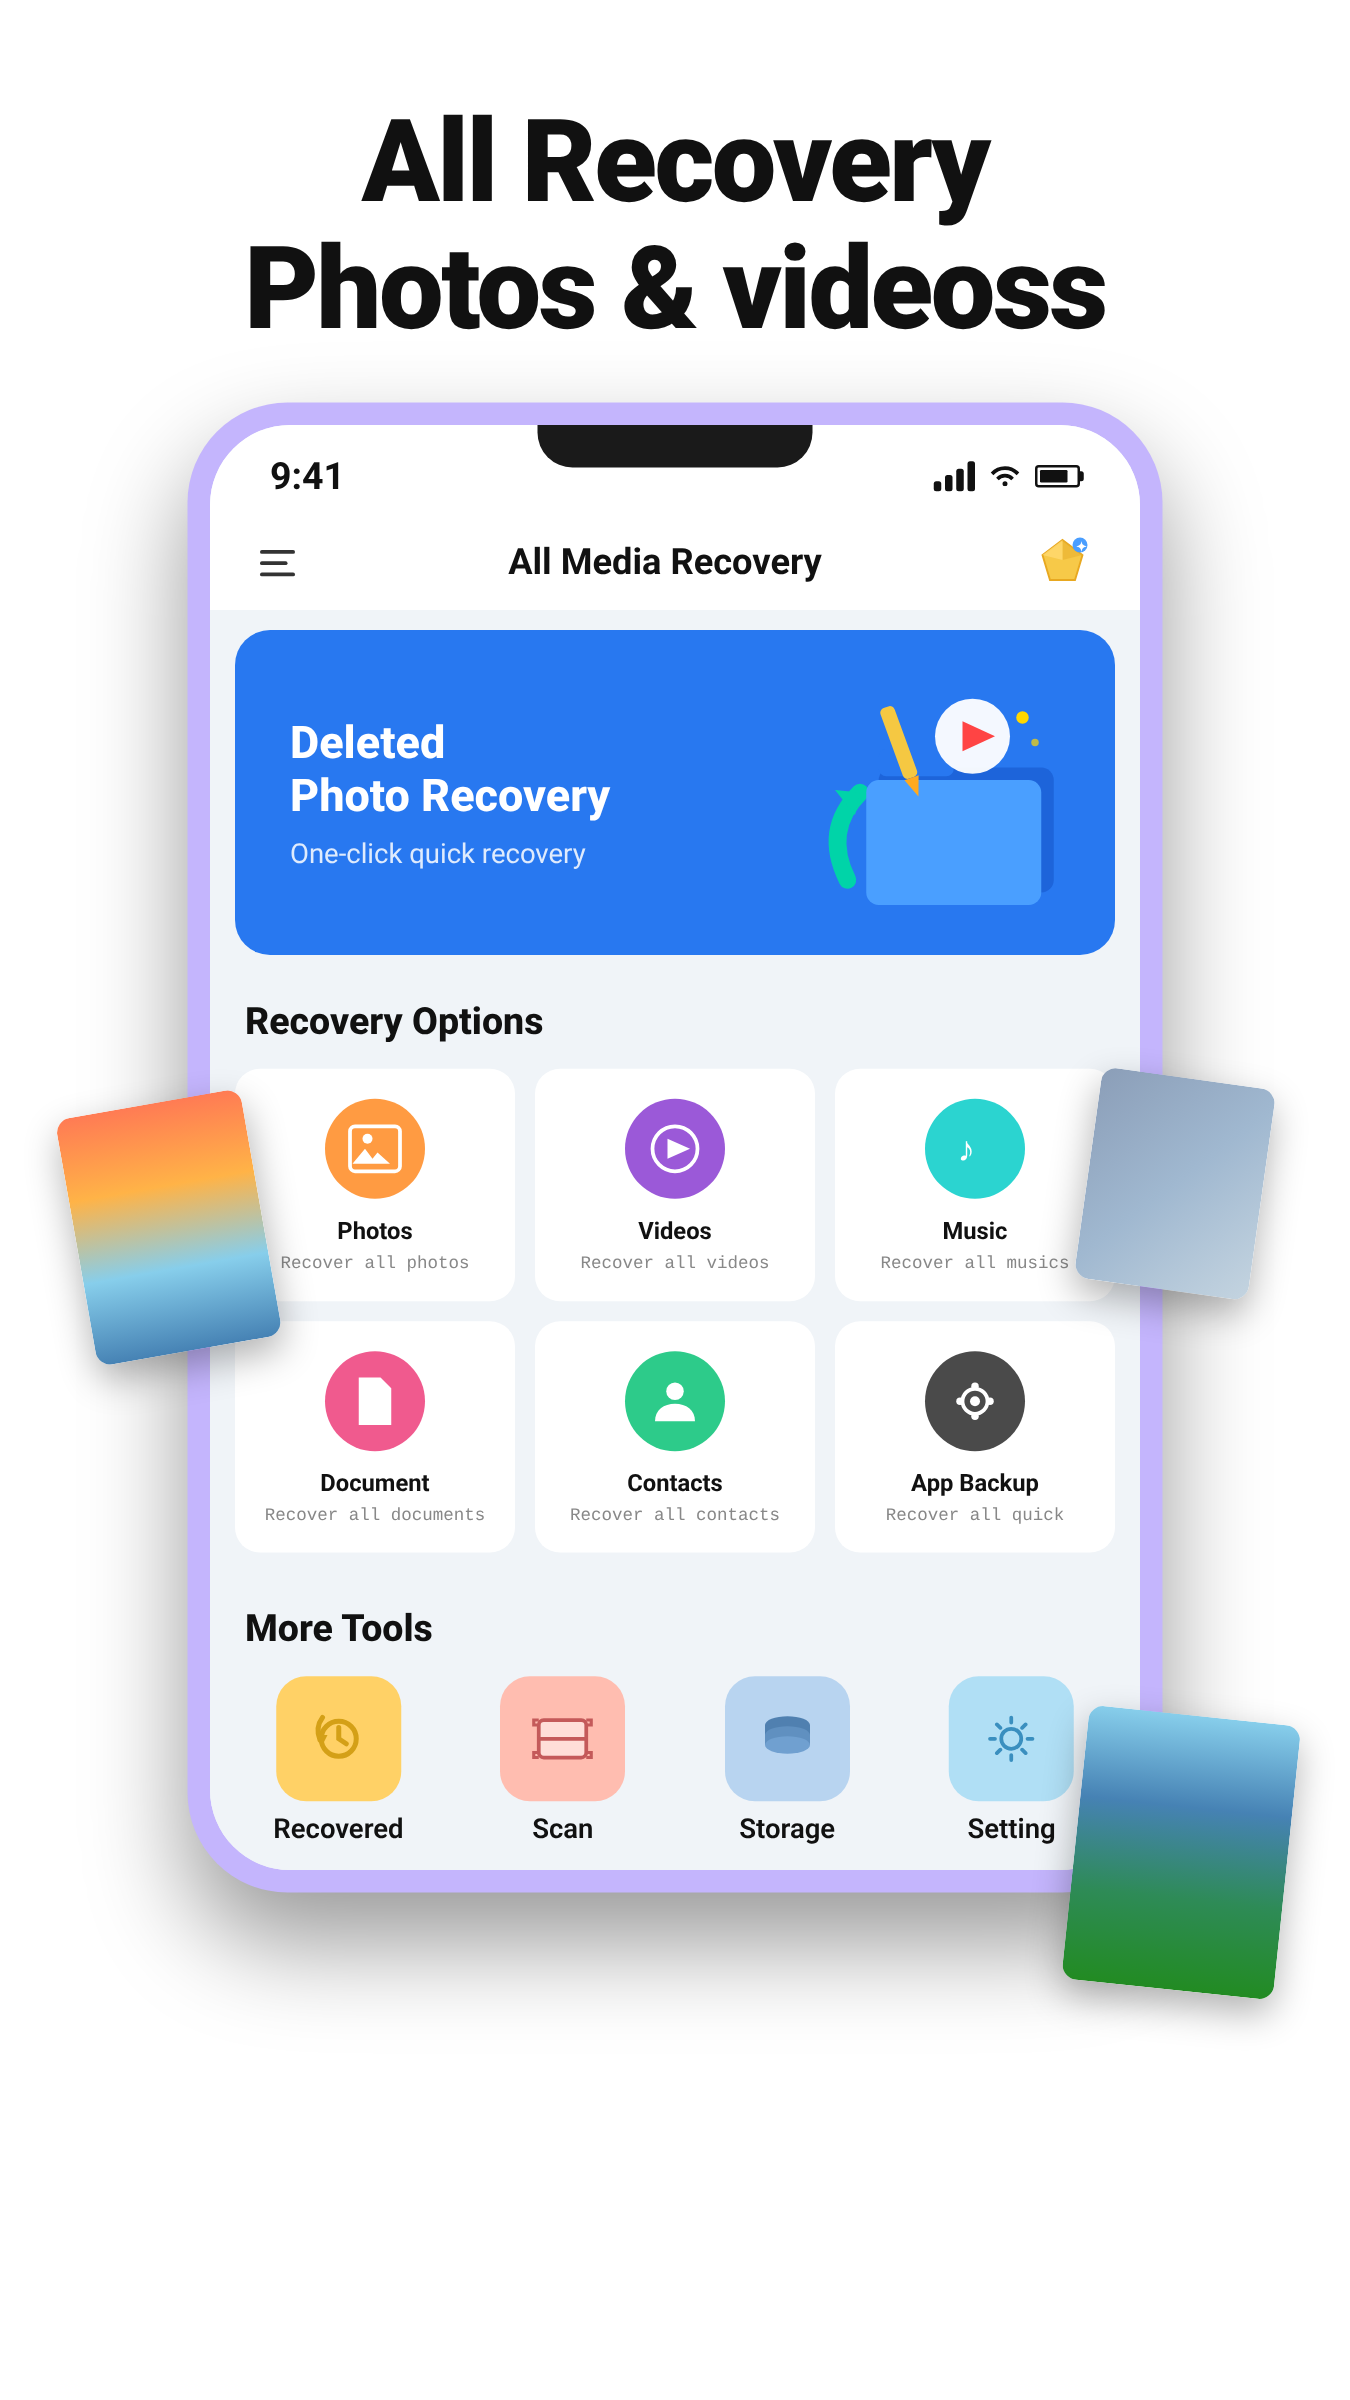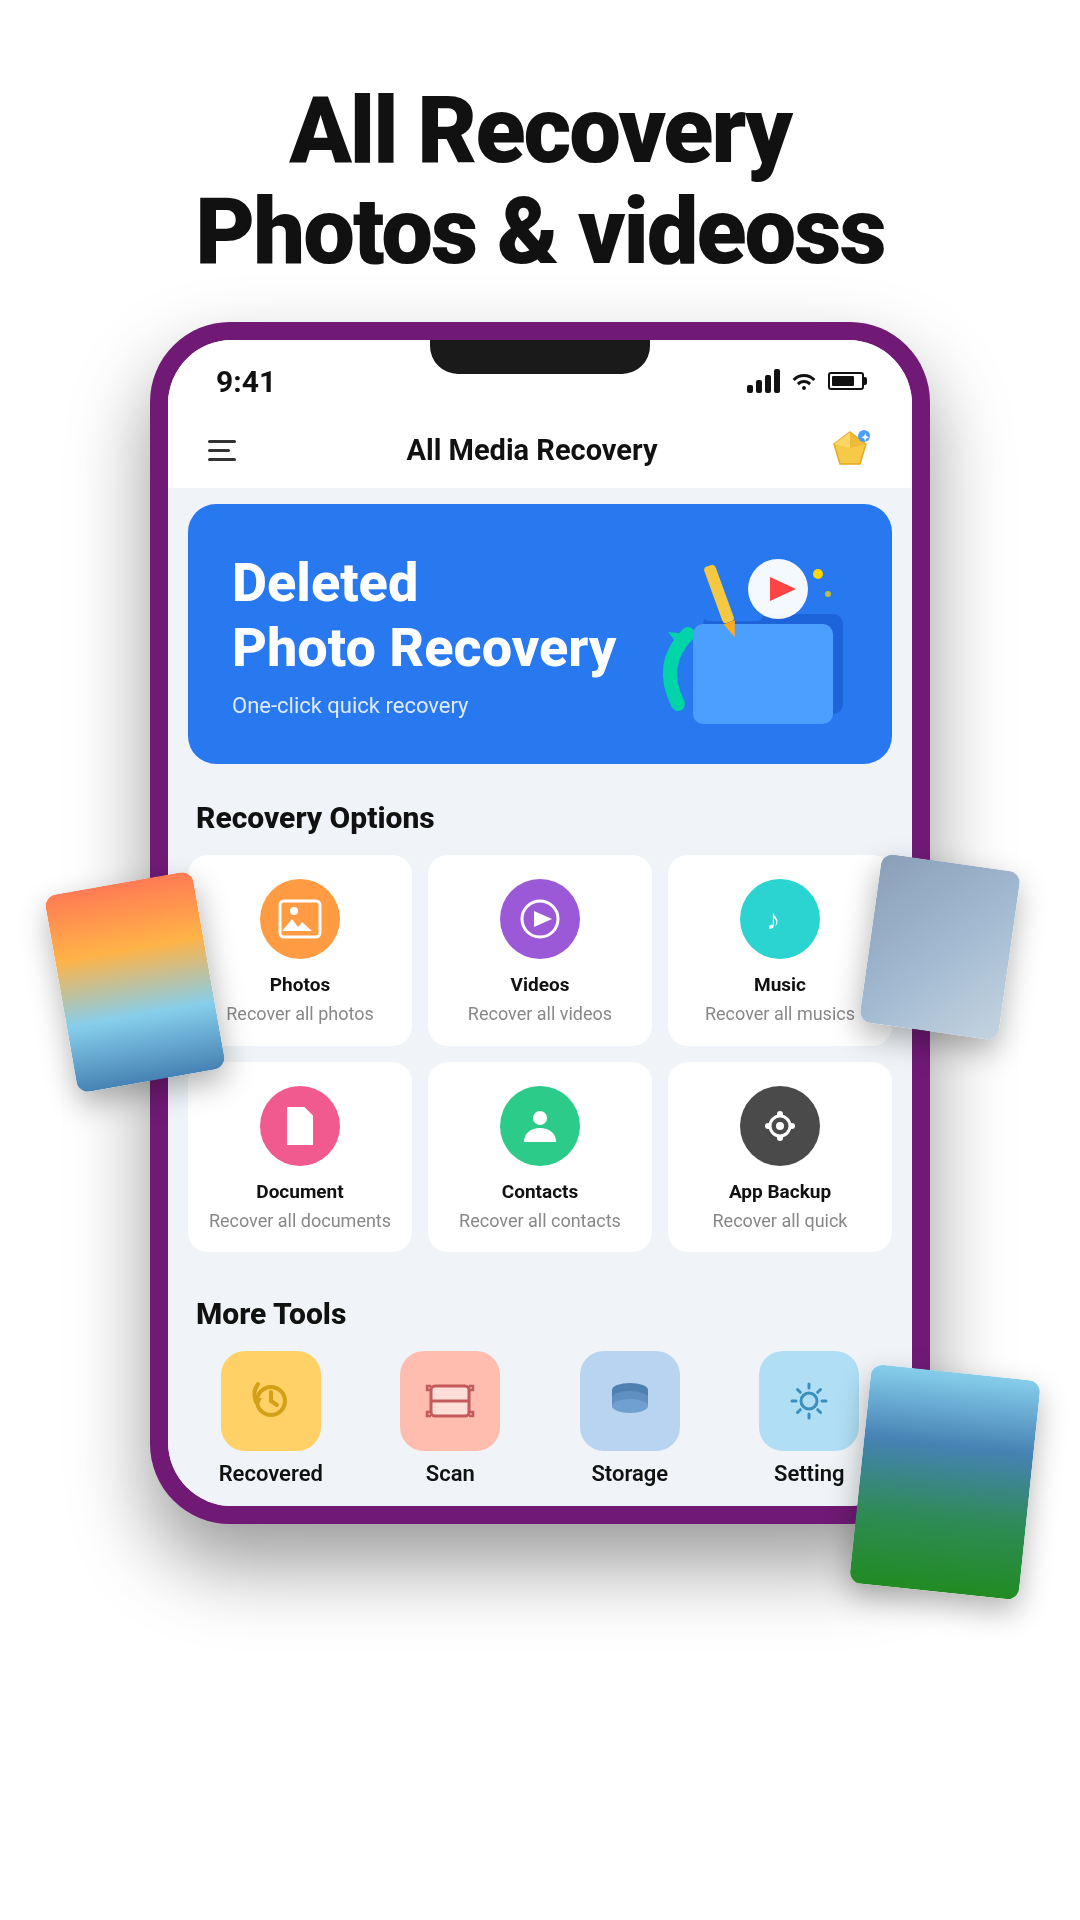--- a/index.html
+++ b/index.html
@@ -29,21 +29,21 @@
 
     
     .phone-wrapper {
       position: relative;
       width: 780px;
       margin: 0 auto;
     }
 
     .phone-frame {
       width: 780px;
-      background: #701a75;
+      background: #c4b5fd;
       border-radius: 80px;
       padding: 18px;
       box-shadow: 0 40px 80px rgba(0,0,0,0.4);
       position: relative;
     }
 
     .phone-screen {
       background: #f0f4f8;
       border-radius: 64px;
       overflow: hidden;
@@ -180,21 +180,21 @@
       padding: 40px 44px;
       display: flex;
       justify-content: space-between;
       align-items: center;
       min-height: 220px;
       position: relative;
       overflow: visible;
     }
 
     .hero-text h2 {
-      font-size: 54px;
+      font-size: 36px;
       font-weight: 800;
       color: #fff;
       line-height: 1.2;
     }
 
     .hero-text p {
       font-size: 22px;
       color: rgba(255,255,255,0.85);
       margin-top: 12px;
     }
@@ -259,25 +259,26 @@
     .icon-gray { background: #4A4A4A; }
 
     .option-label {
       font-size: 19px;
       font-weight: 700;
       color: #111;
       text-align: center;
     }
 
     .option-sublabel {
-      font-size: 18px;
+      font-size: 14px;
       color: #888;
       text-align: right;
       line-height: 1.3;
       margin-top: -8px;
+      font-family: Liberation Mono, monospace;
     }
 
     
     .more-tools-section {
       background: #f0f4f8;
       padding: 12px 20px 20px;
     }
 
     .tools-grid {
       display: grid;

